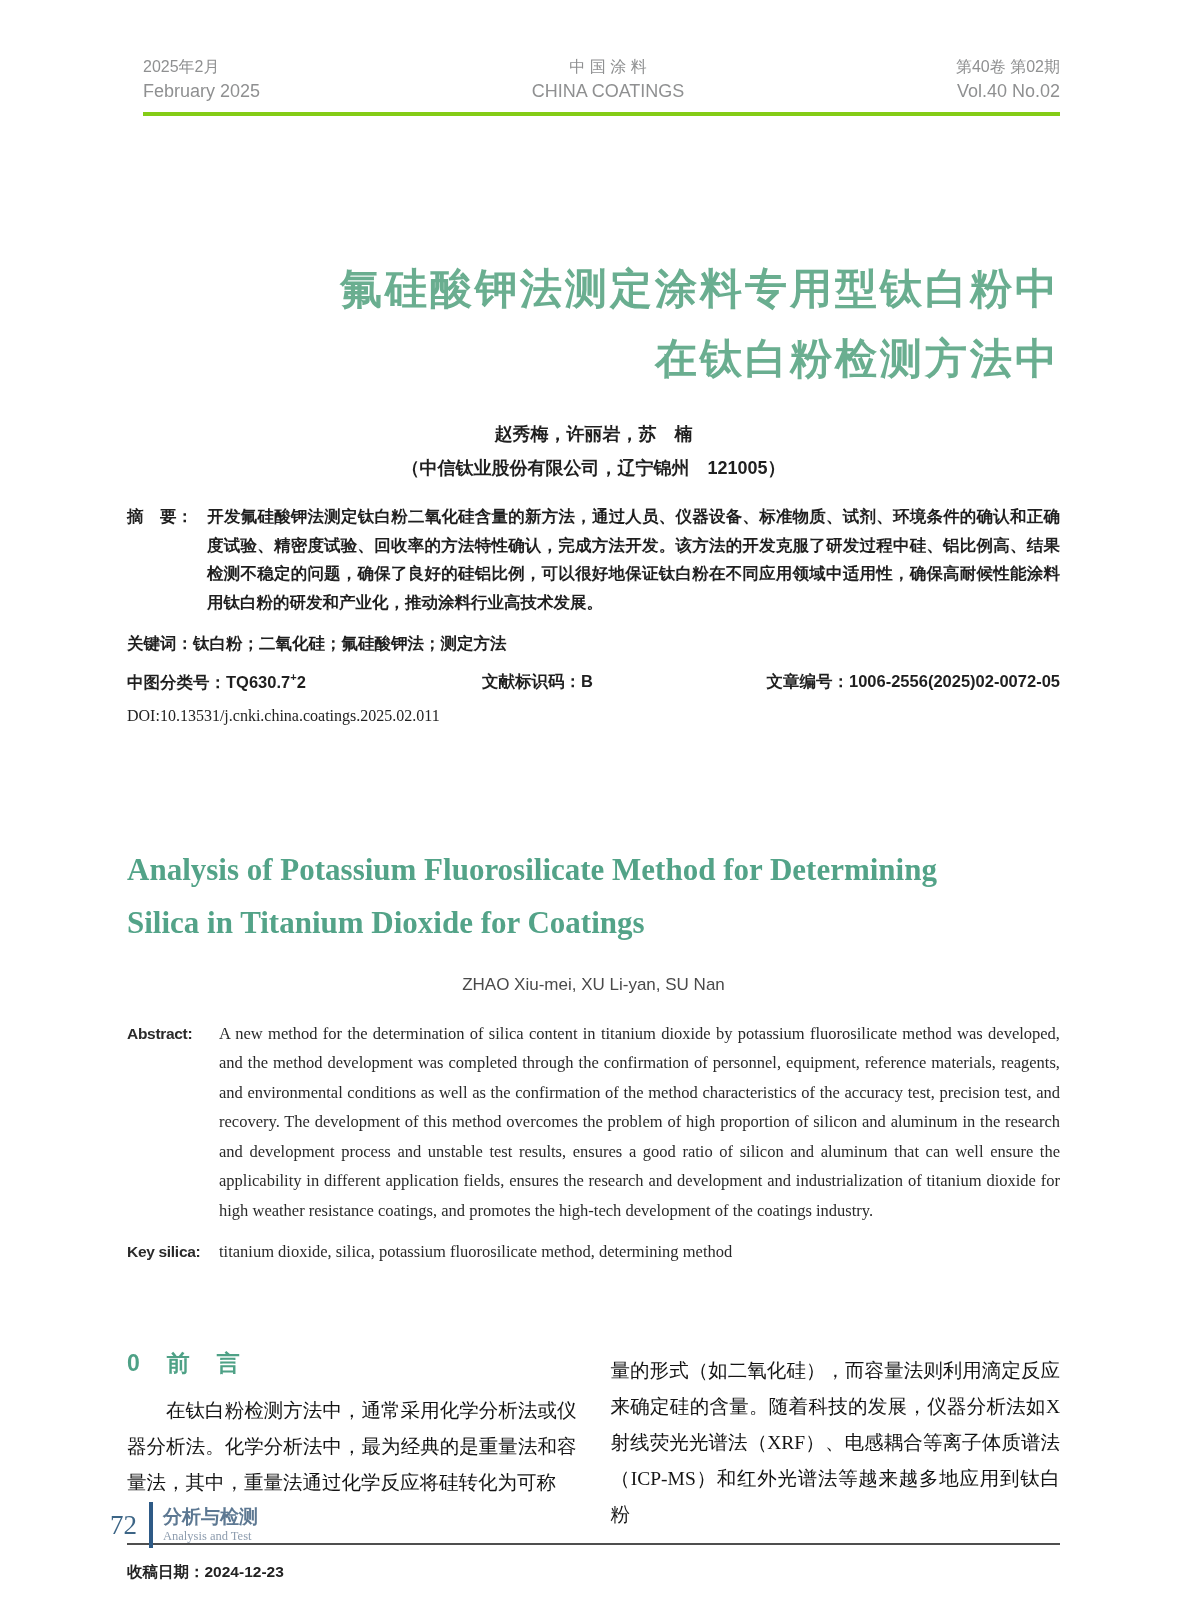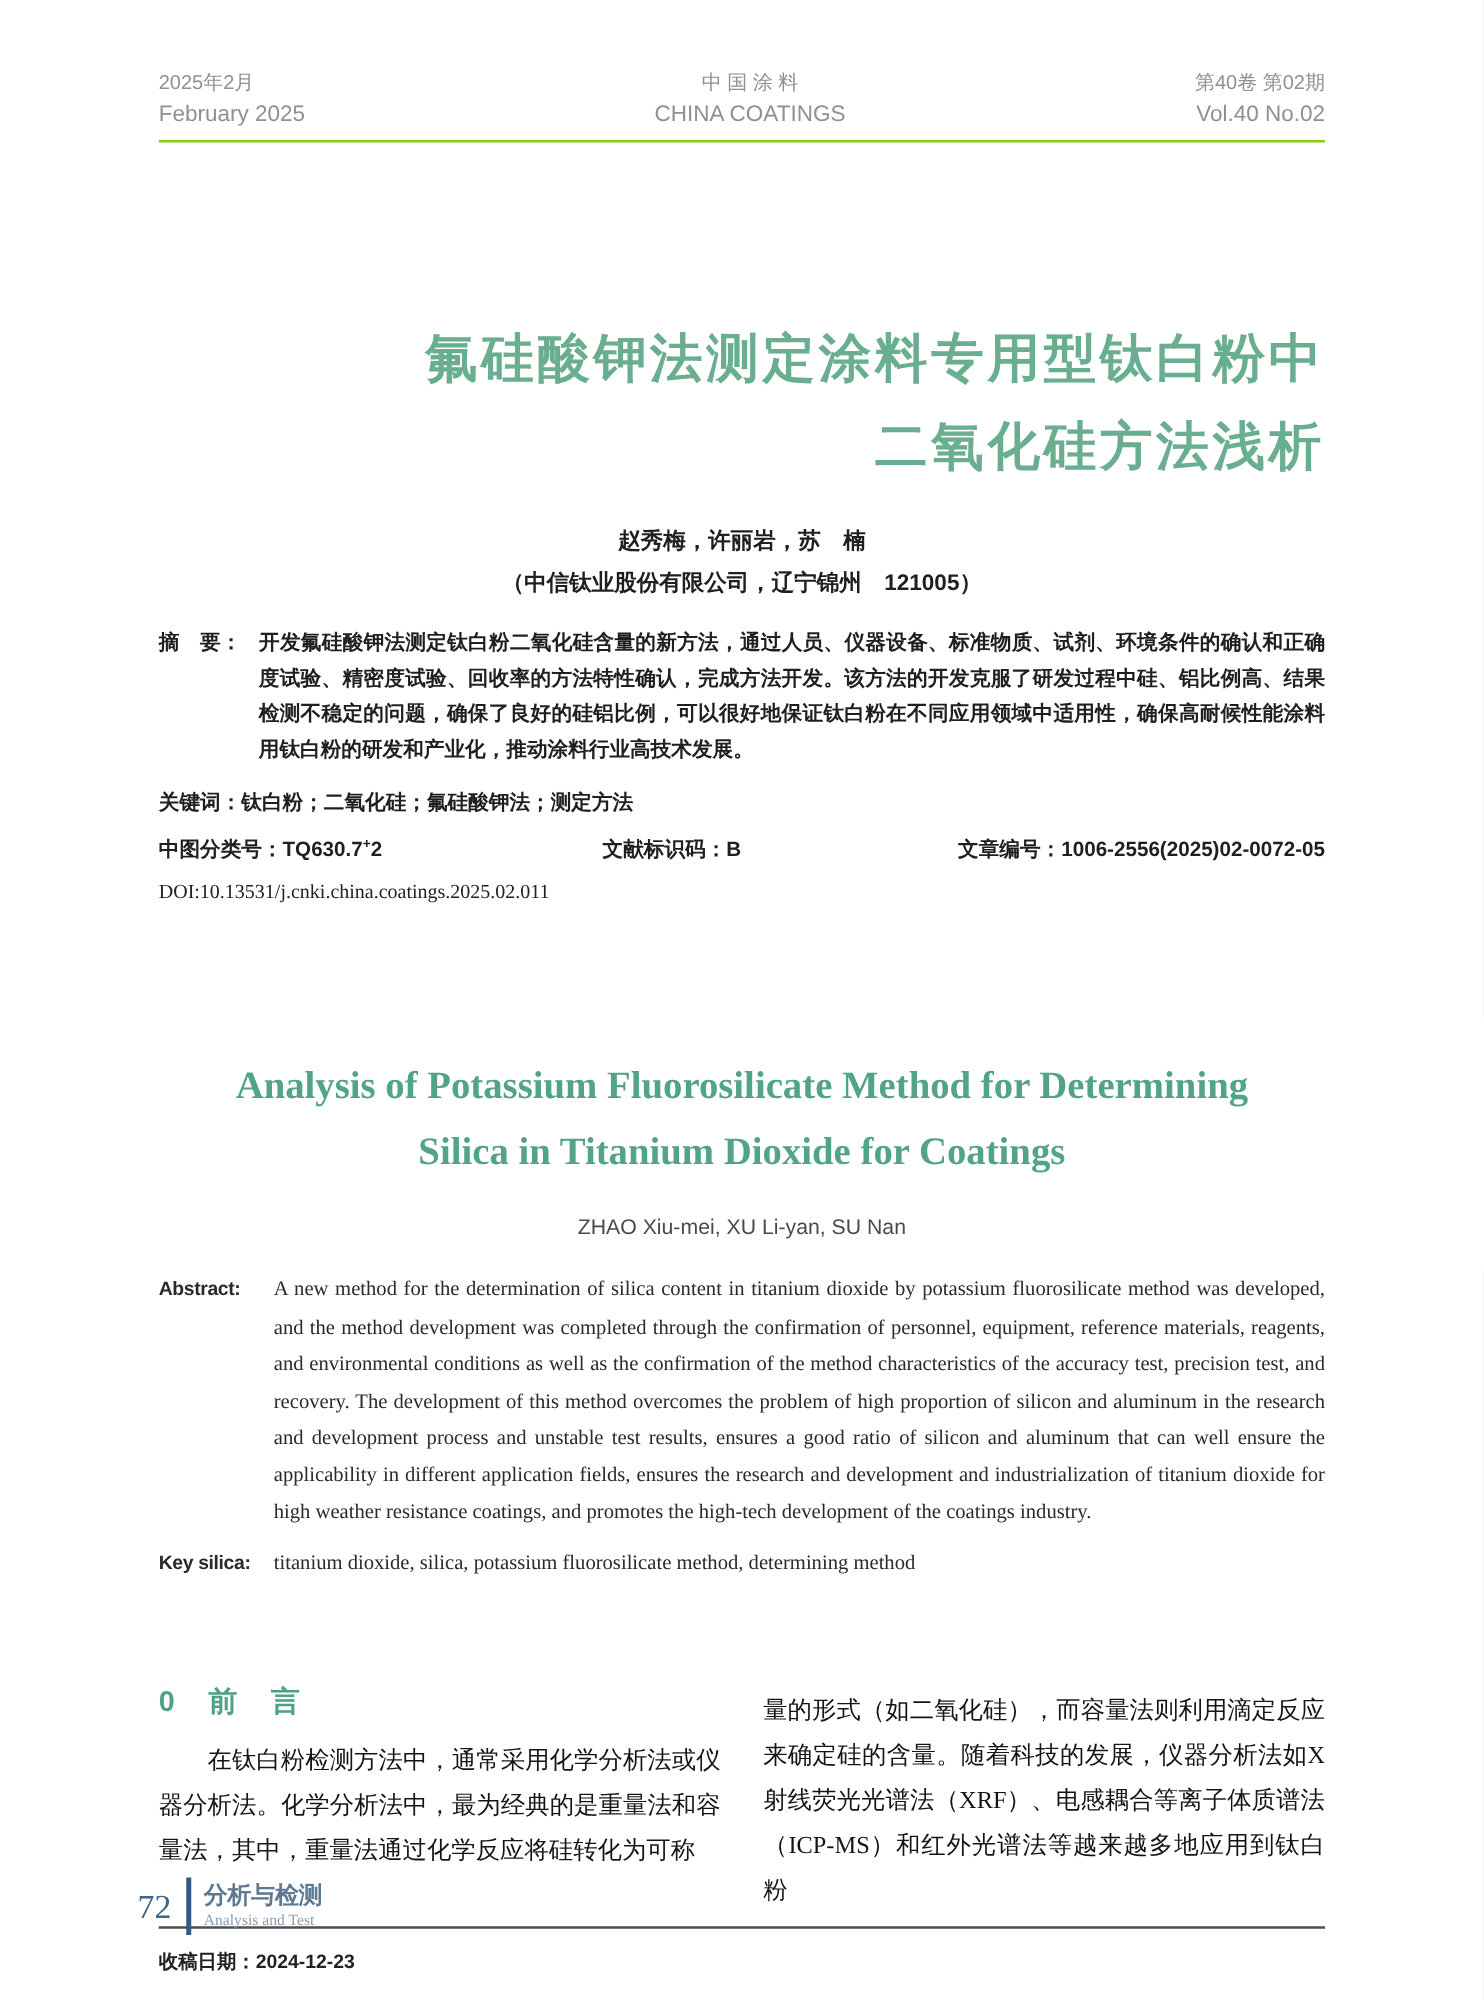--- a/index.html
+++ b/index.html
@@ -5,21 +5,21 @@
   html,body{margin:0;padding:0;background:#e8e8e8;}
   .page{
     width:1187px;height:1600px;background:#ffffff;margin:0 auto;
     position:relative;box-sizing:border-box;
     padding:55px 127px 0 127px;
     font-family:"Liberation Sans",sans-serif;color:#1f1f1f;
   }
   
   .journal-header{
     display:flex;justify-content:space-between;align-items:flex-end;
-    color:#8f9091;padding-bottom:9px;border-bottom:2px solid #84cc16;
+    color:#8f9091;padding-bottom:9px;border-bottom:4px solid #84cc16;margin-left:16px;
   }
   .journal-header .col{line-height:24px;font-size:16px;}
   .journal-header .col .en{font-size:18px;}
   .journal-header .c{text-align:center;}
   .journal-header .r{text-align:right;}
   
   .title-cn{
     margin-top:138px;text-align:right;color:#6aae90;
     font-size:42px;font-weight:bold;line-height:70px;letter-spacing:3px;
   }
@@ -35,21 +35,21 @@
   .meta-row{
     margin-top:16px;display:flex;font-size:16.5px;font-weight:600;
   }
   .meta-row .m1{width:355px;}
   .meta-row .m2{width:265px;}
   .meta-row .m3{flex:1;text-align:right;}
   .meta-row sup{font-size:11px;}
   .doi-line{margin-top:14px;font-family:"Liberation Serif",serif;font-size:16px;font-weight:normal;color:#222;}
   
   .title-en{
-    margin-top:118px;text-align:center;color:#53a388;
+    margin-top:118px;color:#53a388;
     font-family:"Liberation Serif",serif;font-size:31px;font-weight:bold;line-height:53px;
   }
   .authors-en{margin-top:24px;text-align:center;font-size:17px;color:#4a4a4a;}
   .affil-en{margin-top:8px;text-align:center;font-family:"Liberation Serif",serif;font-style:italic;font-size:16.5px;color:#333;}
   .abstract-en{
     margin-top:24px;font-family:"Liberation Serif",serif;font-size:16.5px;
     line-height:29.5px;text-align:justify;color:#2a2a2a;padding-left:92px;
   }
   .abstract-en .lbl{display:inline-block;width:92px;margin-left:-92px;font-weight:bold;font-family:"Liberation Sans",sans-serif;font-size:15.5px;letter-spacing:-0.3px;}
   .keywords-en{margin-top:8px;font-family:"Liberation Serif",serif;font-size:16.5px;color:#2a2a2a;padding-left:92px;}
@@ -91,21 +91,21 @@
       <div class="en">CHINA COATINGS</div>
     </div>
     <div class="col r">
       <div class="cn">第40卷 第02期</div>
       <div class="en">Vol.40  No.02</div>
     </div>
   </div>
 
   <h1 class="title-cn">
     <div>氟硅酸钾法测定涂料专用型钛白粉中</div>
-    <div>二氧化硅方法浅析</div>
+    <div>在钛白粉检测方法中</div>
   </h1>
 
   <div class="authors-cn">赵秀梅，许丽岩，苏　楠</div>
   <div class="affil-cn">（中信钛业股份有限公司，辽宁锦州　121005）</div>
 
   <p class="abstract-cn"><span class="lbl">摘　要：</span><span>开发氟硅酸钾法测定钛白粉二氧化硅含量的新方法，通过人员、仪器设备、标准物质、试剂、环境条件的确认和正确度试验、精密度试验、回收率的方法特性确认，完成方法开发。该方法的开发克服了研发过程中硅、铝比例高、结果检测不稳定的问题，确保了良好的硅铝比例，可以很好地保证钛白粉在不同应用领域中适用性，确保高耐候性能涂料用钛白粉的研发和产业化，推动涂料行业高技术发展。</span></p>
 
   <div class="keywords-cn"><span class="lbl">关键词：</span><span>钛白粉；二氧化硅；氟硅酸钾法；测定方法</span></div>
 
   <div class="meta-row">

